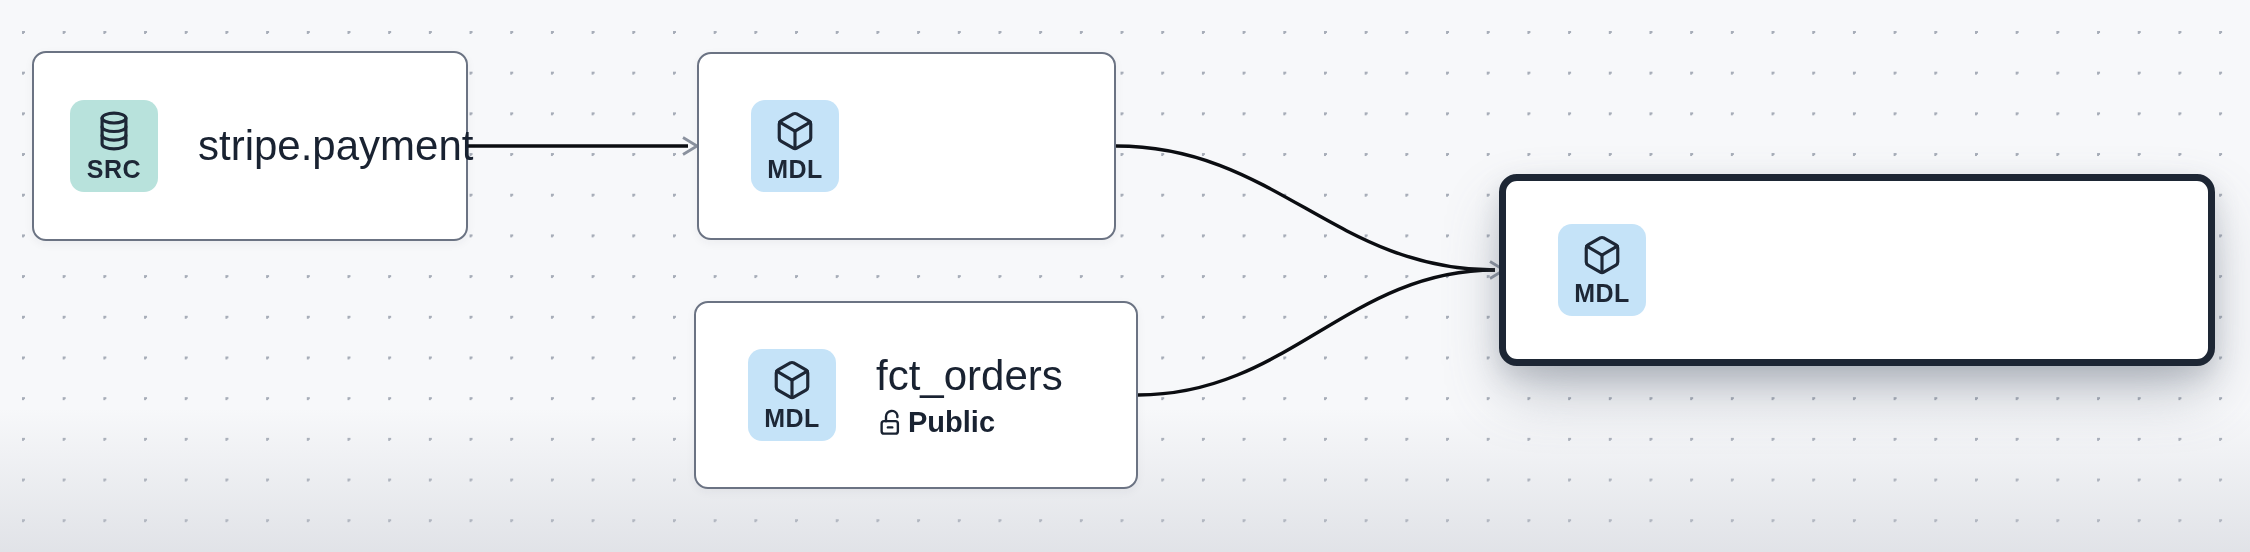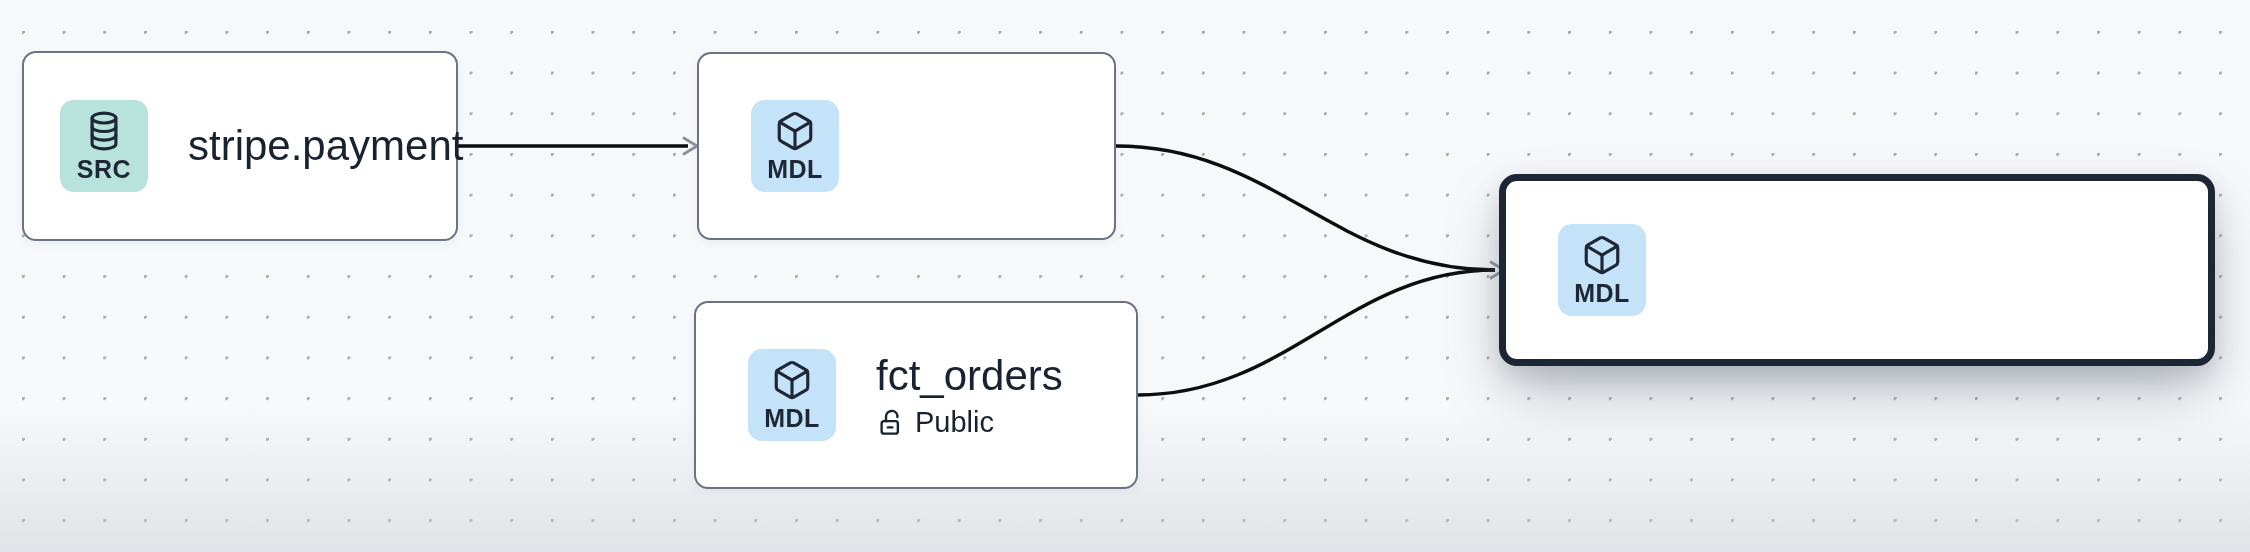--- a/index.html
+++ b/index.html
@@ -40,21 +40,21 @@
     border-radius:14px;
     display:flex;align-items:center;
     padding-left:36px;gap:40px;
     box-shadow:0 3px 10px rgba(30,40,60,0.05);
   }
   .node.selected{
     border:7px solid var(--node-border-selected);
     border-radius:18px;
     box-shadow:0 30px 60px -8px rgba(105,112,128,0.45), 0 10px 24px rgba(105,112,128,0.22);
   }
-  #node-stripe-payment{left:22px; top:51px; width:436px; height:190px;}
+  #node-stripe-payment{left:32px; top:51px; width:436px; height:190px;}
   #node-stg-payments  {left:697px;top:52px; width:419px; height:188px;}
   #node-fct-orders    {left:694px;top:301px;width:444px; height:188px;}
   #node-agg           {left:1499px;top:174px;width:716px;height:192px;gap:38px;}
 
   .badge{
     width:88px;height:92px;border-radius:14px;
     display:flex;flex-direction:column;align-items:center;justify-content:center;
     flex:0 0 auto;color:var(--badge-glyph);
   }
   .badge.src{background:var(--src-badge-bg);}
@@ -64,22 +64,22 @@
     font-size:25px;font-weight:600;letter-spacing:0.5px;line-height:1;
     margin-top:5px;color:var(--badge-glyph);
   }
 
   .node-title{
     font-size:42px;font-weight:400;color:var(--node-text);
     white-space:nowrap;line-height:1.15;
   }
   .node-text-col{display:flex;flex-direction:column;justify-content:flex-start;gap:7px;}
   .node-subtitle{
-    display:flex;align-items:center;gap:9px;
-    font-size:29px;font-weight:400;color:var(--node-text);line-height:1;
+    display:flex;align-items:center;gap:2px;
+    font-size:29px;font-weight:700;color:var(--node-text);line-height:1;
   }
   .node-subtitle svg{width:30px;height:30px;display:block;}
   .glyph{stroke:var(--badge-glyph);fill:none;stroke-width:1.8;stroke-linecap:round;stroke-linejoin:round;}
   .glyph-lock{stroke:var(--node-text);fill:none;stroke-width:1.9;stroke-linecap:round;stroke-linejoin:round;}
 </style>
 </head>
 <body>
 
 <div class="canvas">
 

